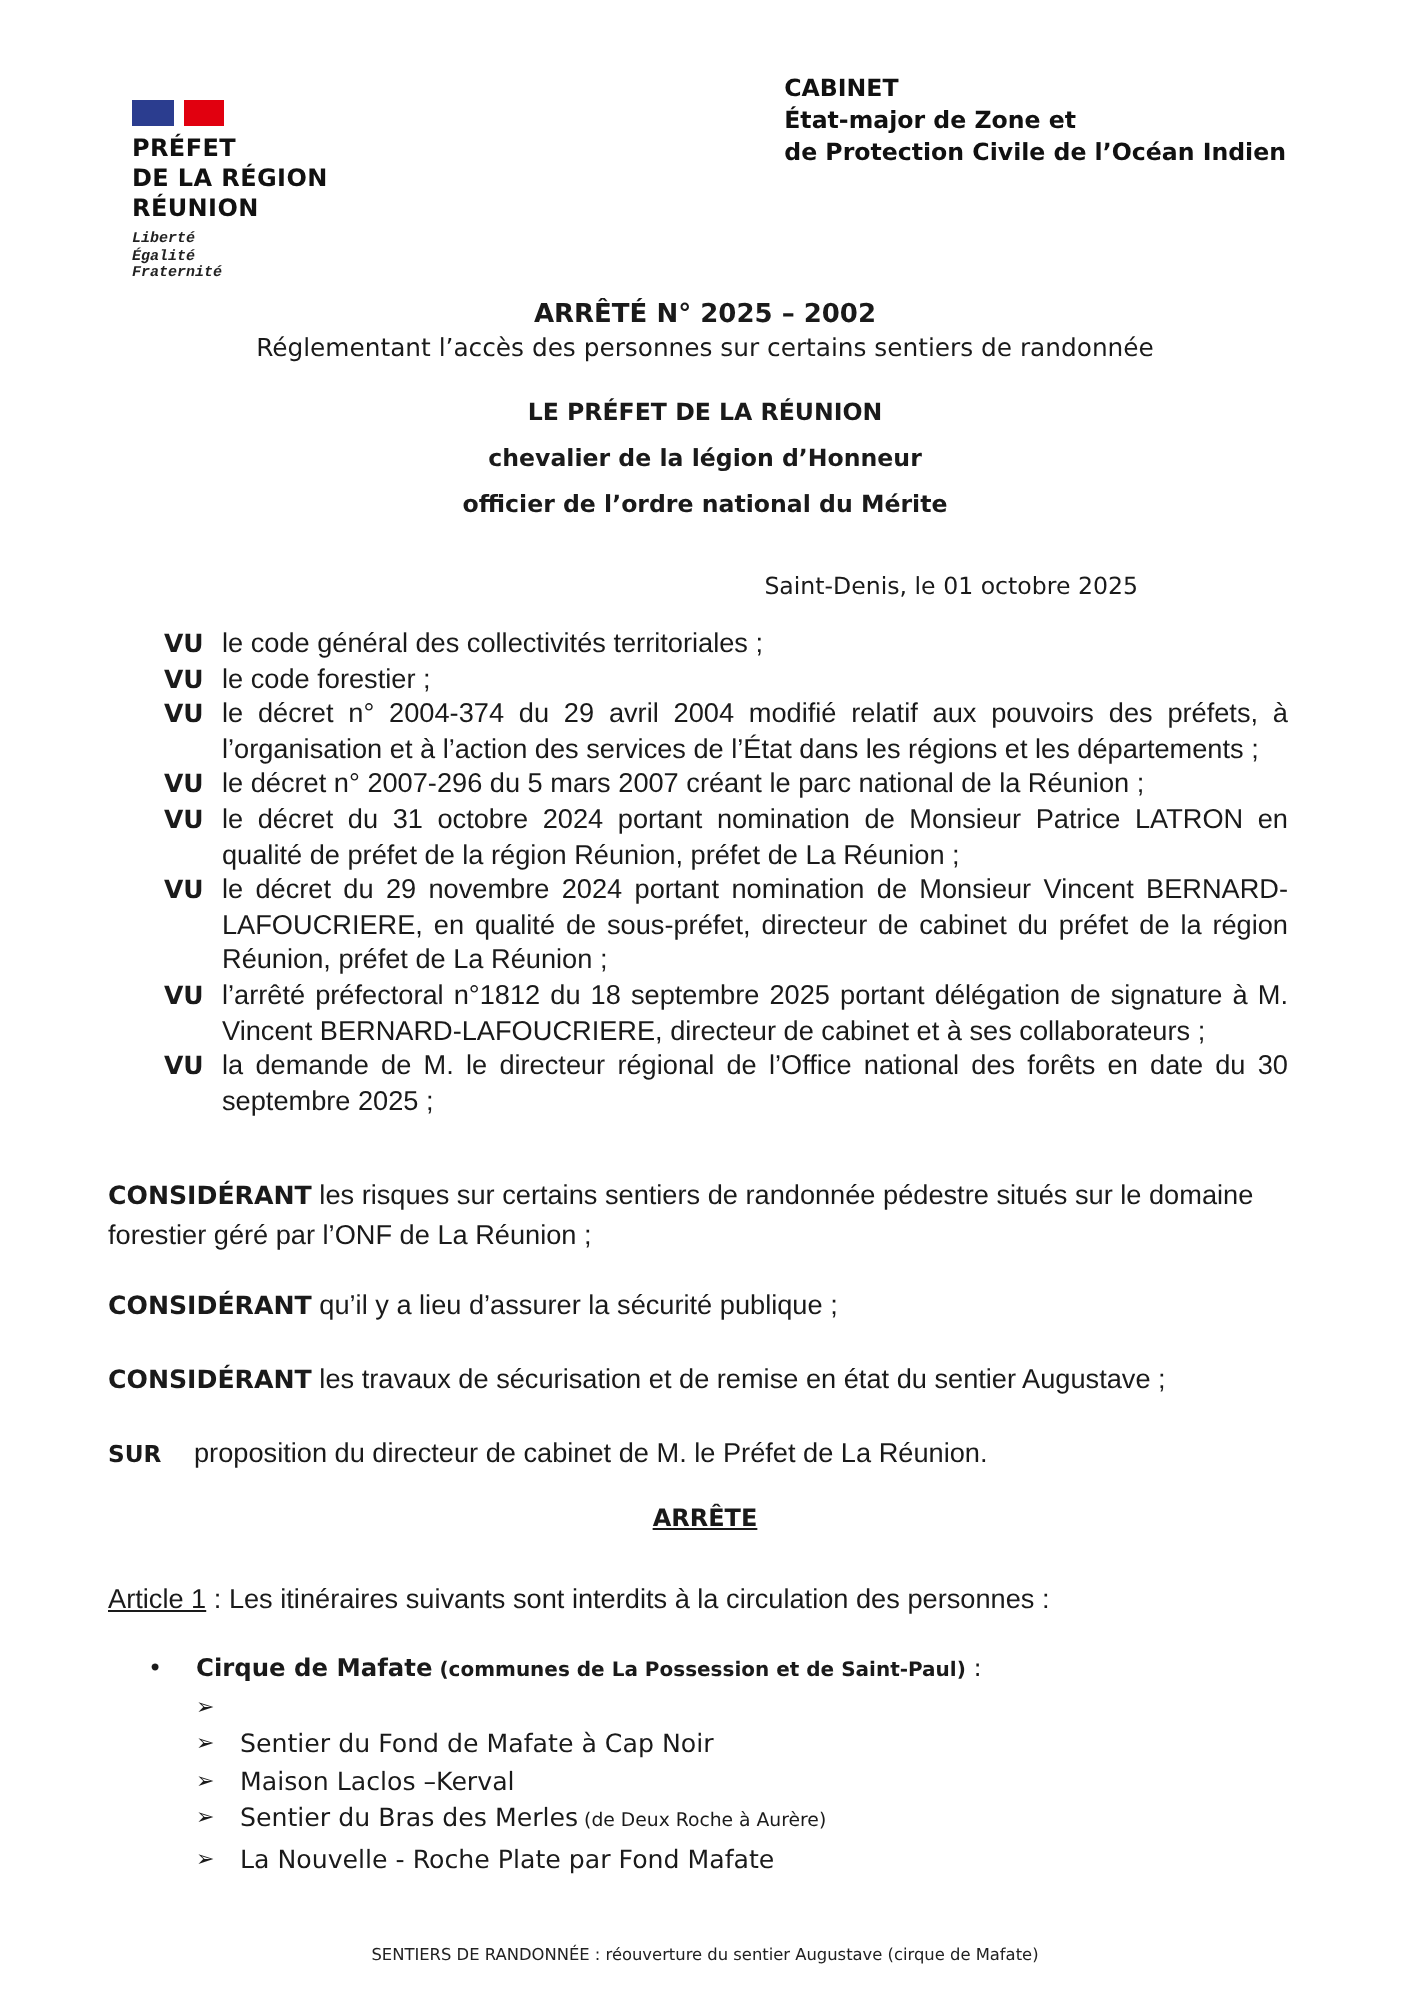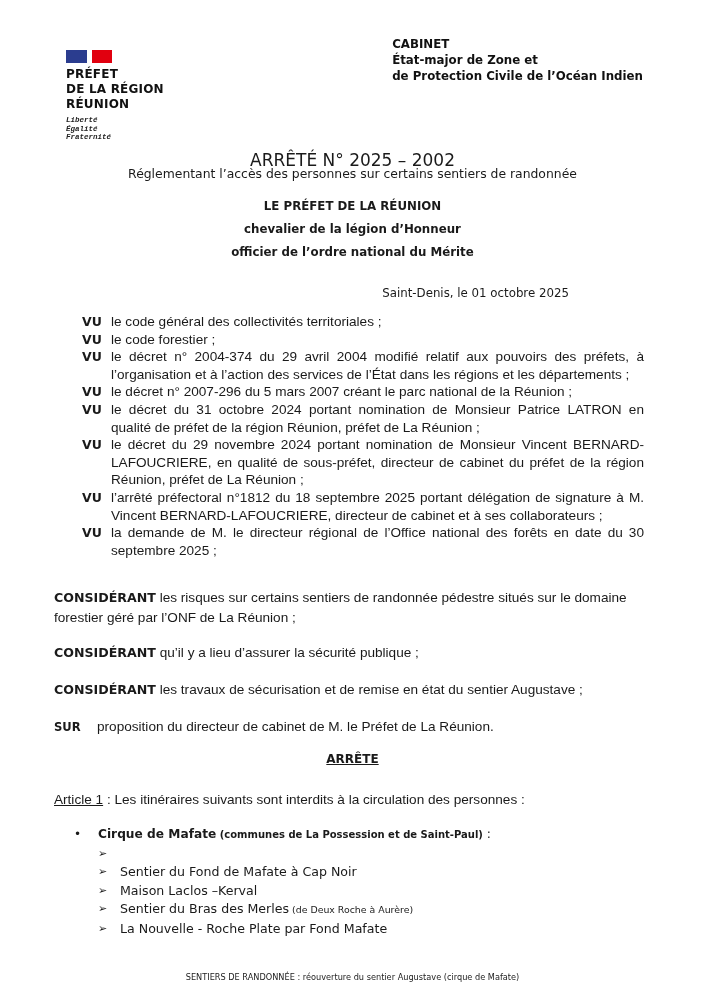--- a/index.html
+++ b/index.html
@@ -12,21 +12,21 @@
     .flag .gap { width: 5px; height: 13px; background: #fff; }
     .flag .red { width: 20px; height: 13px; background: #e1000f; }
     .logo-title { margin-top: 4px; font-family: "DejaVu Sans", sans-serif; font-weight: bold; font-size: 12px; line-height: 15px; color: #111; letter-spacing: 0.2px; }
     .motto { margin-top: 4px; font-family: Liberation Mono, monospace; font-style: italic; font-weight: bold; font-size: 7.5px; line-height: 8.5px; color: #222; }
 
     
     .cabinet { position: absolute; right: 62px; top: 36px; text-align: left; font-family: "DejaVu Sans", sans-serif; font-weight: bold; font-size: 11.8px; line-height: 16px; color: #111; }
 
     
     .center { position: absolute; left: 0; width: 705px; text-align: center; }
-    .arrete-num { top: 150px; font-family: "DejaVu Sans", sans-serif; font-weight: normal; font-size: 17px; }
+    .arrete-num { top: 150px; font-family: "DejaVu Sans", sans-serif; font-weight: bold; font-size: 13px; }
     .arrete-sub { top: 166px; font-family: "DejaVu Sans", sans-serif; font-size: 12.4px; }
     .prefet { top: 199px; font-family: "DejaVu Sans", sans-serif; font-weight: bold; font-size: 11.8px; }
     .chevalier { top: 222px; font-family: "DejaVu Sans", sans-serif; font-weight: bold; font-size: 11.8px; }
     .officier { top: 245px; font-family: "DejaVu Sans", sans-serif; font-weight: bold; font-size: 11.8px; }
     .date { position: absolute; right: 136px; top: 286px; font-family: "DejaVu Sans", sans-serif; font-size: 11.8px; }
 
     
     .vu-list { position: absolute; left: 54px; top: 313px; width: 590px; font-family: "Liberation Sans", sans-serif; font-size: 13.6px; line-height: 17.6px; }
     .vu-row { display: flex; }
     .vu-label { width: 29px; flex: none; font-weight: bold; font-family: "DejaVu Sans", sans-serif; font-size: 12.5px; margin-left: 28px; }

